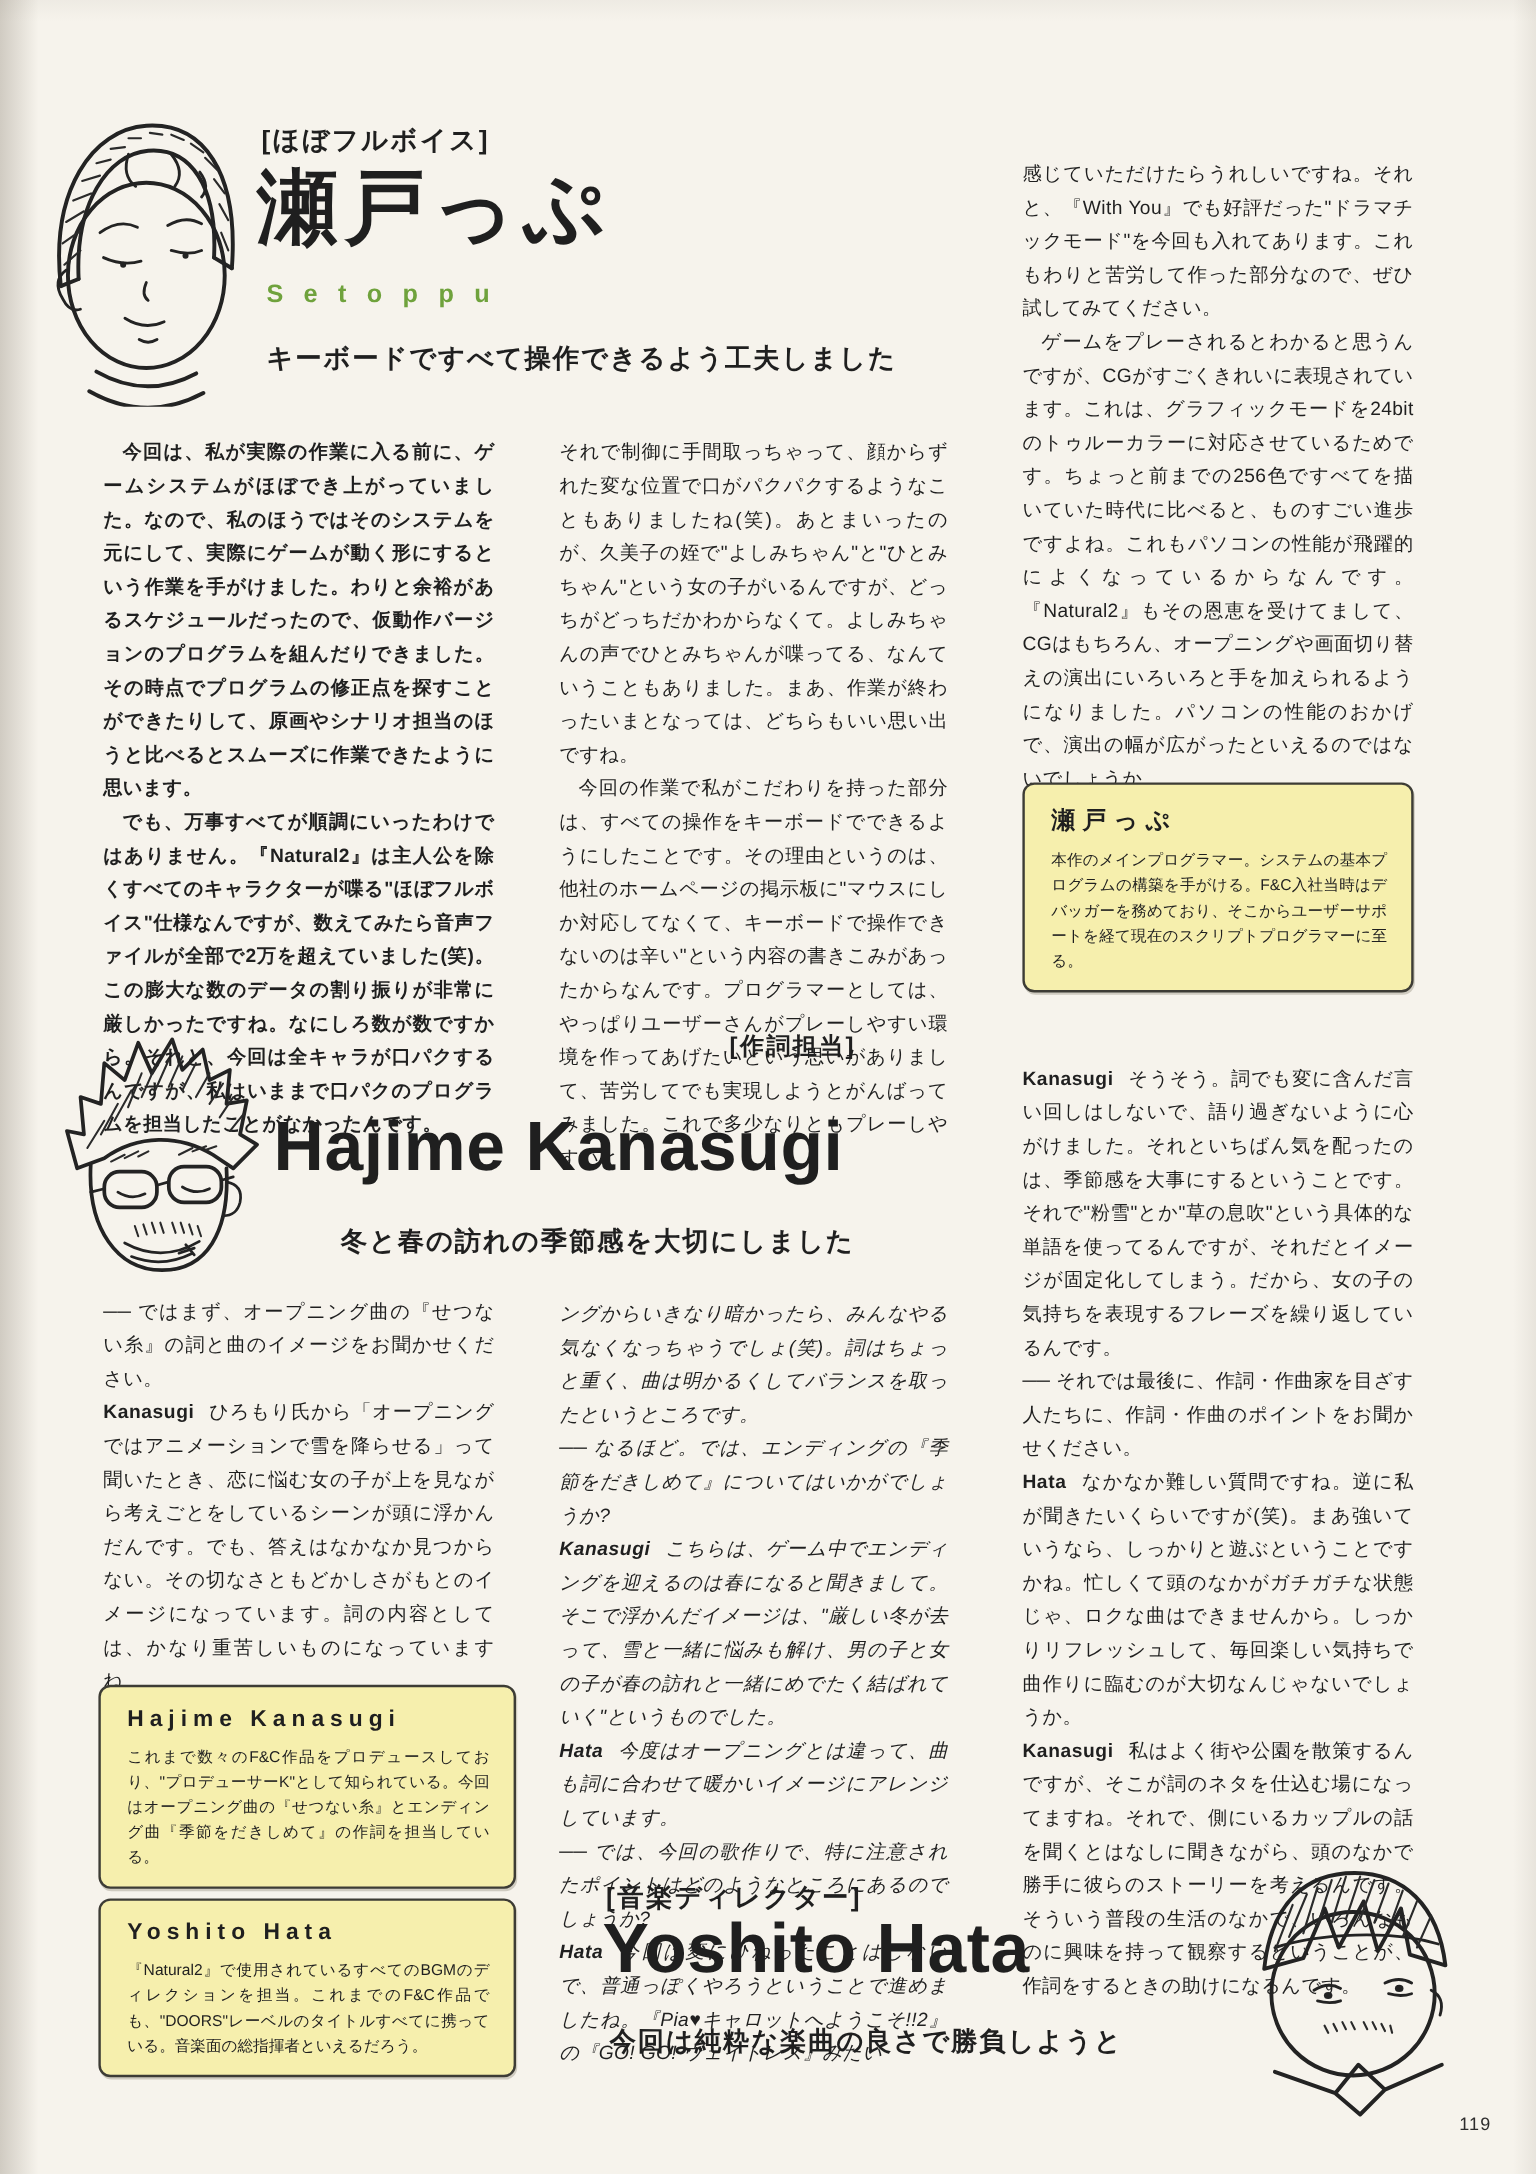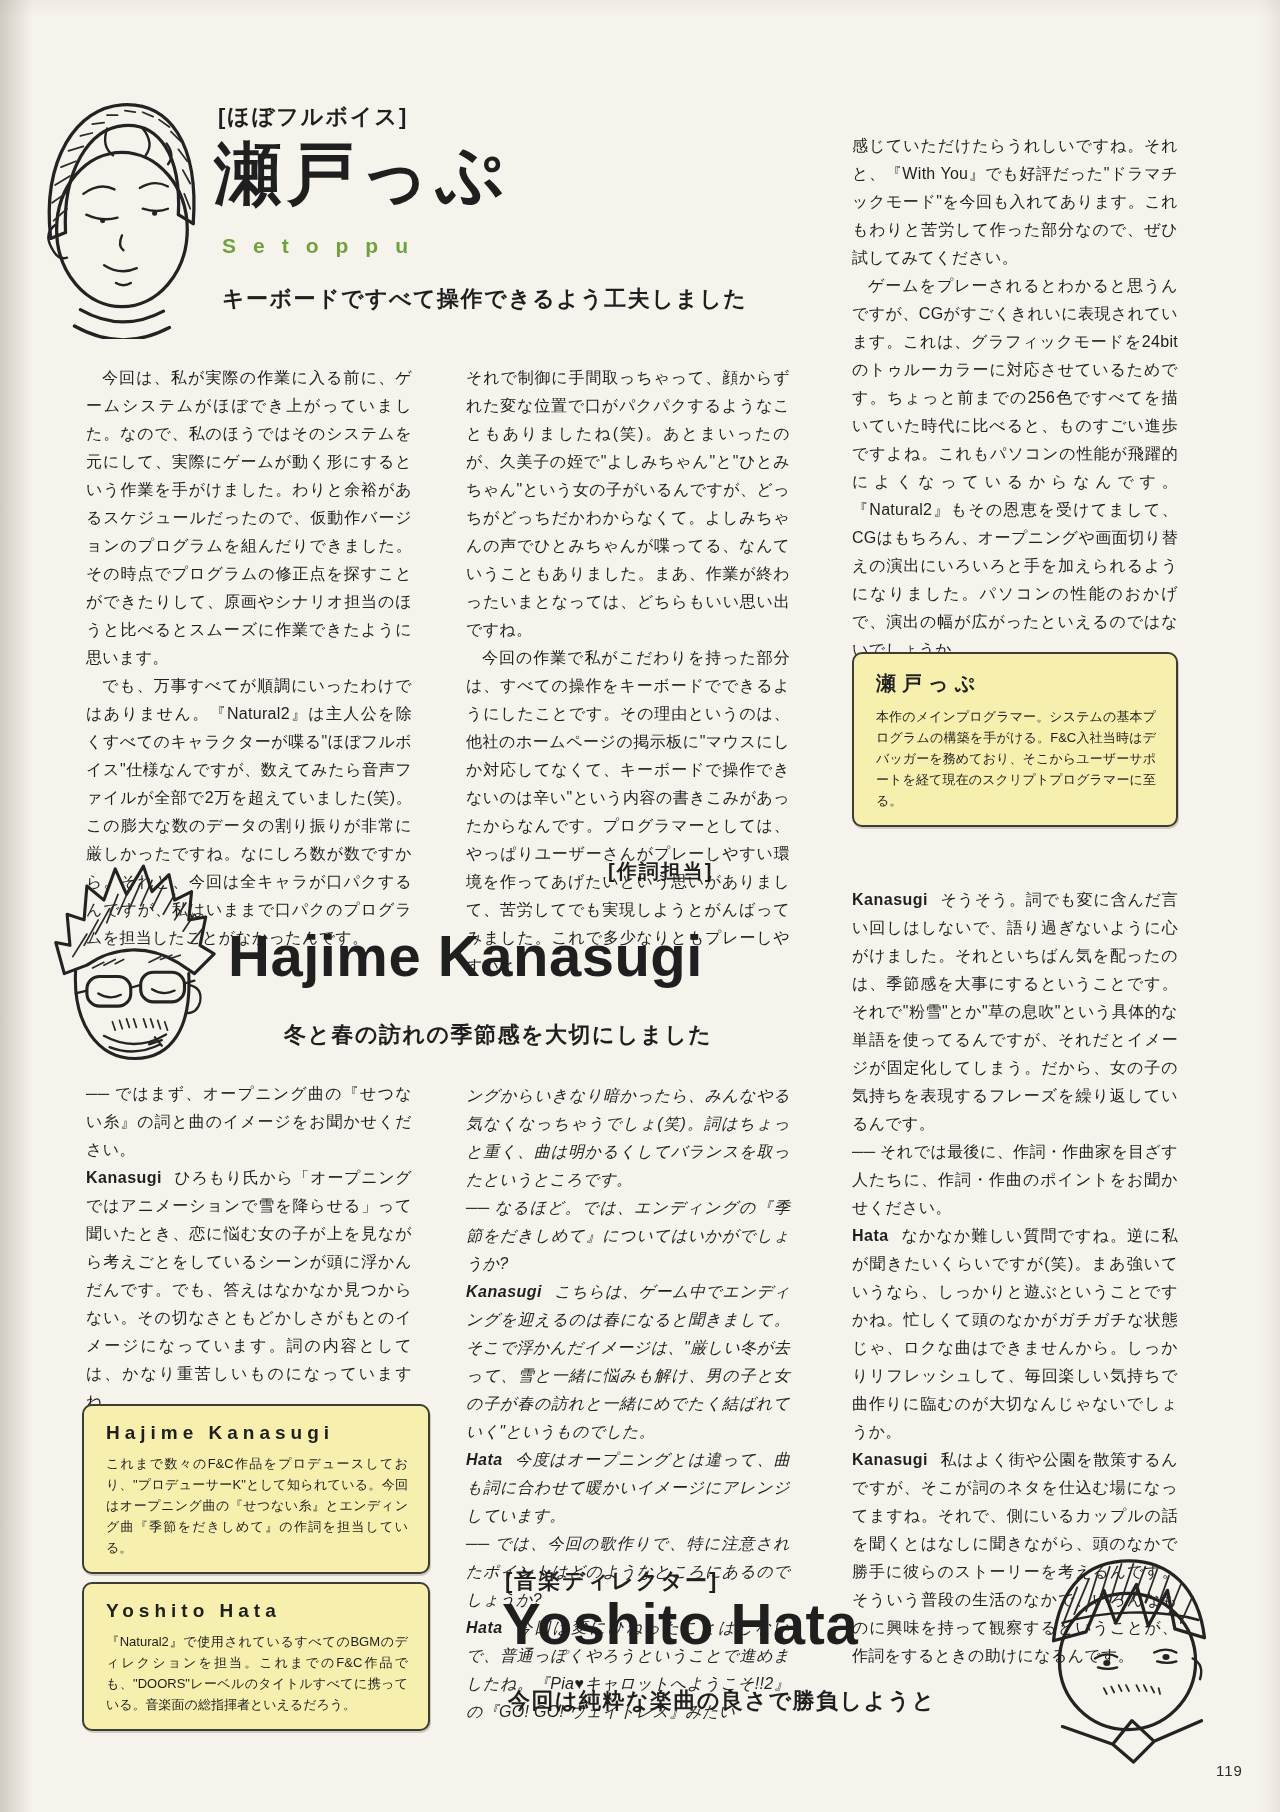--- a/index.html
+++ b/index.html
@@ -80,21 +80,21 @@
       <path class="sk-thin" d="M58,122 q11,7 22,2 M66,134 q5,3 10,0"></path>
       <path class="sk" d="M42,152 q28,16 56,1 M38,163 q32,18 64,1"></path>
     </svg>
   </div>
 
   <div class="abs role-tag" style="left:218px; top:102px;">[ほぼフルボイス]</div>
   <div class="abs big-ja" style="left:214px; top:138px;">瀬戸っぷ</div>
   <div class="abs romaji" style="left:222px; top:234px;">Setoppu</div>
   <div class="abs headline" style="left:222px; top:272px;">キーボードですべて操作できるよう工夫しました</div>
 
-  <div class="col" style="left:86px; top:364px; width:326px;">
+  <div class="col" style="left:86px; top:364px; width:326px;font-weight:bold;">
     <p class="ind"><span>今回は、私が実際の作業に入る前に、ゲームシステムがほぼでき上がっていました。なので、私のほうではそのシステムを元にして、実際にゲームが動く形にするという作業を手がけました。わりと余裕があるスケジュールだったので、仮動作バージョンのプログラムを組んだりできました。その時点でプログラムの修正点を探すことができたりして、原画やシナリオ担当のほうと比べるとスムーズに作業できたように思います。</span></p>
     <p class="ind"><span>でも、万事すべてが順調にいったわけではありません。『Natural2』は主人公を除くすべてのキャラクターが喋る"ほぼフルボイス"仕様なんですが、数えてみたら音声ファイルが全部で2万を超えていました(笑)。この膨大な数のデータの割り振りが非常に厳しかったですね。なにしろ数が数ですから。それと、今回は全キャラが口パクするんですが、私はいままで口パクのプログラムを担当したことがなかったんです。</span></p>
   </div>
   <div class="col" style="left:466px; top:364px; width:324px;">
     <p><span>それで制御に手間取っちゃって、顔からずれた変な位置で口がパクパクするようなこともありましたね(笑)。あとまいったのが、久美子の姪で"よしみちゃん"と"ひとみちゃん"という女の子がいるんですが、どっちがどっちだかわからなくて。よしみちゃんの声でひとみちゃんが喋ってる、なんていうこともありました。まあ、作業が終わったいまとなっては、どちらもいい思い出ですね。</span></p>
     <p class="ind"><span>今回の作業で私がこだわりを持った部分は、すべての操作をキーボードでできるようにしたことです。その理由というのは、他社のホームページの掲示板に"マウスにしか対応してなくて、キーボードで操作できないのは辛い"という内容の書きこみがあったからなんです。プログラマーとしては、やっぱりユーザーさんがプレーしやすい環境を作ってあげたいという思いがありまして、苦労してでも実現しようとがんばってみました。これで多少なりともプレーしやすいと</span></p>
   </div>
   <div class="col" style="left:852px; top:100px; width:326px;margin-top:32px;">
     <p><span>感じていただけたらうれしいですね。それと、『With You』でも好評だった"ドラマチックモード"を今回も入れてあります。これもわりと苦労して作った部分なので、ぜひ試してみてください。</span></p>
     <p class="ind"><span>ゲームをプレーされるとわかると思うんですが、CGがすごくきれいに表現されています。これは、グラフィックモードを24bitのトゥルーカラーに対応させているためです。ちょっと前までの256色ですべてを描いていた時代に比べると、ものすごい進歩ですよね。これもパソコンの性能が飛躍的によくなっているからなんです。『Natural2』もその恩恵を受けてまして、CGはもちろん、オープニングや画面切り替えの演出にいろいろと手を加えられるようになりました。パソコンの性能のおかげで、演出の幅が広がったといえるのではないでしょうか。</span></p>

